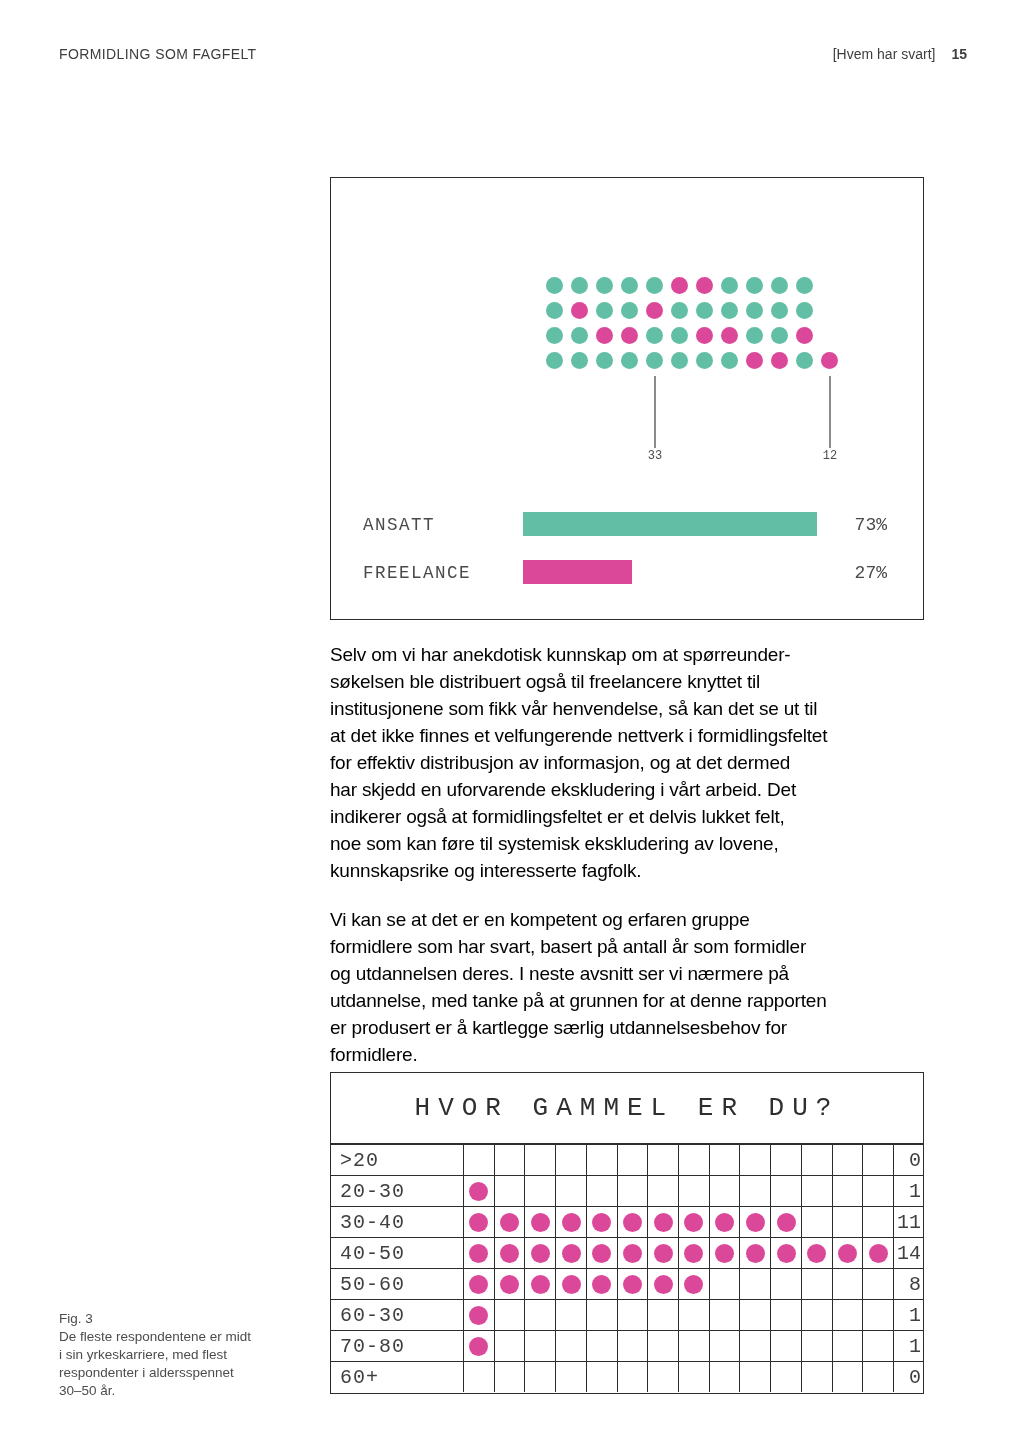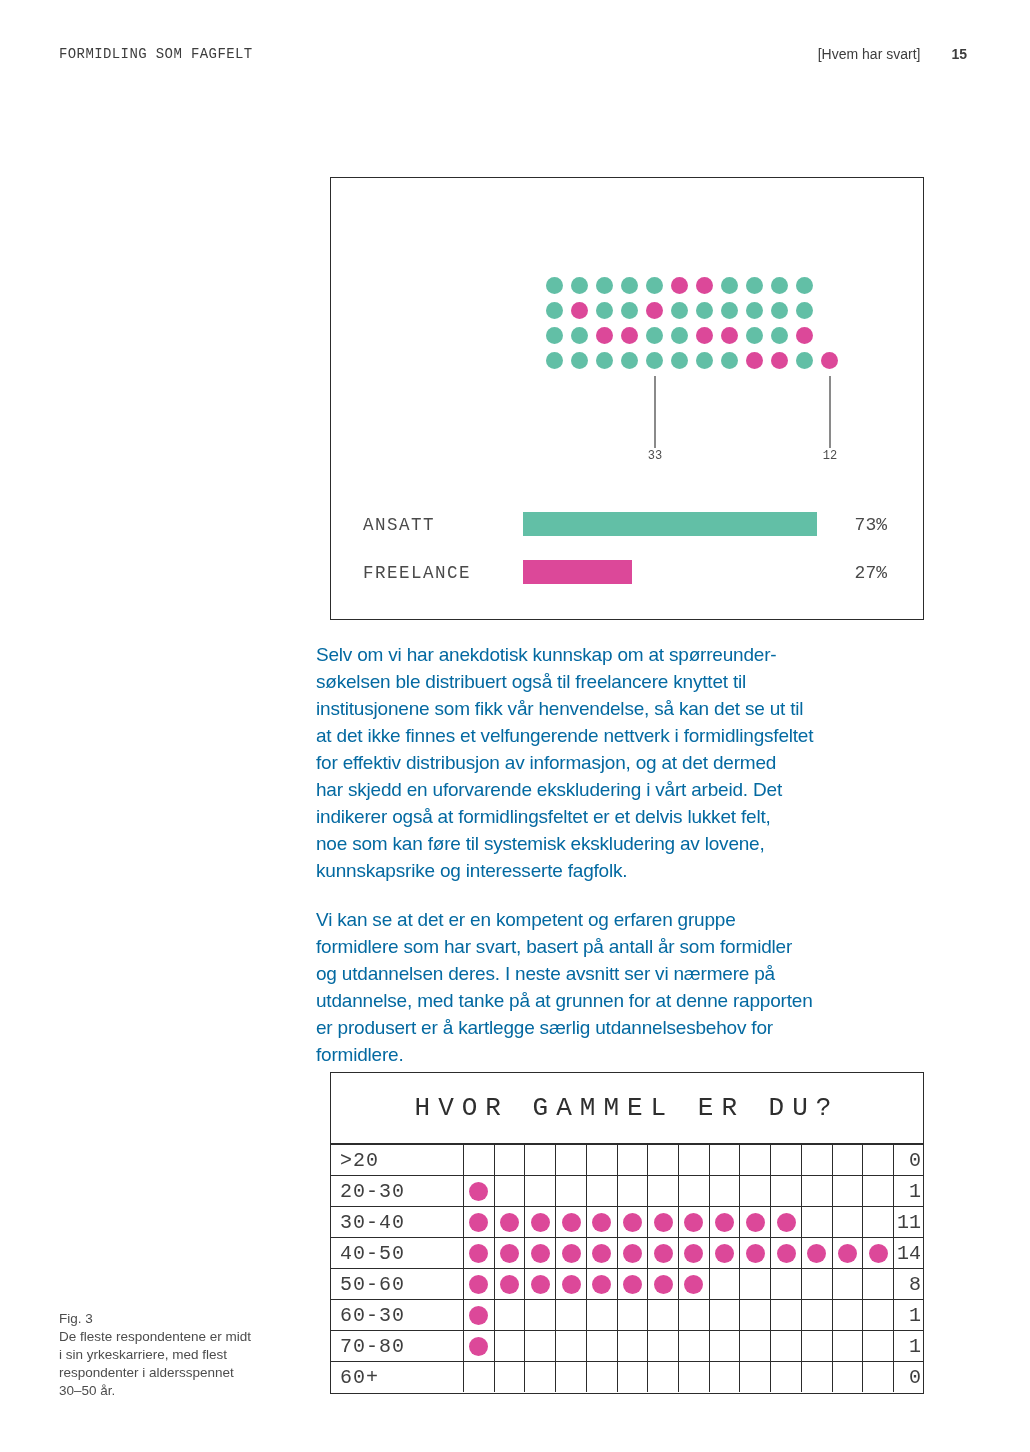--- a/index.html
+++ b/index.html
@@ -7,25 +7,25 @@
   .page {
     position: relative;
     width: 1030px; height: 1452px;
     background: #ffffff;
     font-family: "Liberation Sans", "DejaVu Sans", sans-serif;
     overflow: hidden;
   }
   
   .header-left {
     position: absolute; left: 59px; top: 46px;
-    font-size: 14px; letter-spacing: 0.4px; color: #3d3d3d; font-family: Liberation Mono, monospace;
+    font-size: 14px; letter-spacing: 0.4px; color: #3d3d3d;
   }
   .header-right {
     position: absolute; right: 63px; top: 46px;
-    display: flex; gap: 31px; align-items: baseline;
+    display: flex; gap: 16px; align-items: baseline;
     font-size: 14px; color: #3d3d3d;
   }
   .page-num { font-weight: bold; }
 
   
   .chartbox {
     position: absolute; left: 330px; width: 594px;
     border: 1.5px solid #2c2c2c; background: #fff;
     font-family: "Liberation Mono", "DejaVu Sans Mono", monospace;
     color: #3f3f3f;
@@ -76,23 +76,23 @@
   .caption {
     position: absolute; left: 59px; width: 285px;
     font-size: 13.5px; line-height: 18px; color: #4c4c4c;
     white-space: pre-line;
   }
   #fig2 { top: 545px; }
   #fig3 { top: 1310px; }
 
   
   .bodytext {
-    position: absolute; left: 316px; top: 641px; width: 625px;
+    position: absolute; left: 330px; top: 641px; width: 625px;
     font-size: 19px; line-height: 27px; letter-spacing: -0.2px;
-    color: #0369a1;
+    color: #000000;
   }
   .bodytext p { white-space: pre-line; margin-bottom: 22px; }
 
   
   .age-row {
     display: flex; height: 31px;
     border-top: 1.5px solid #2c2c2c;
     align-items: stretch;
   }
   .age-label {

